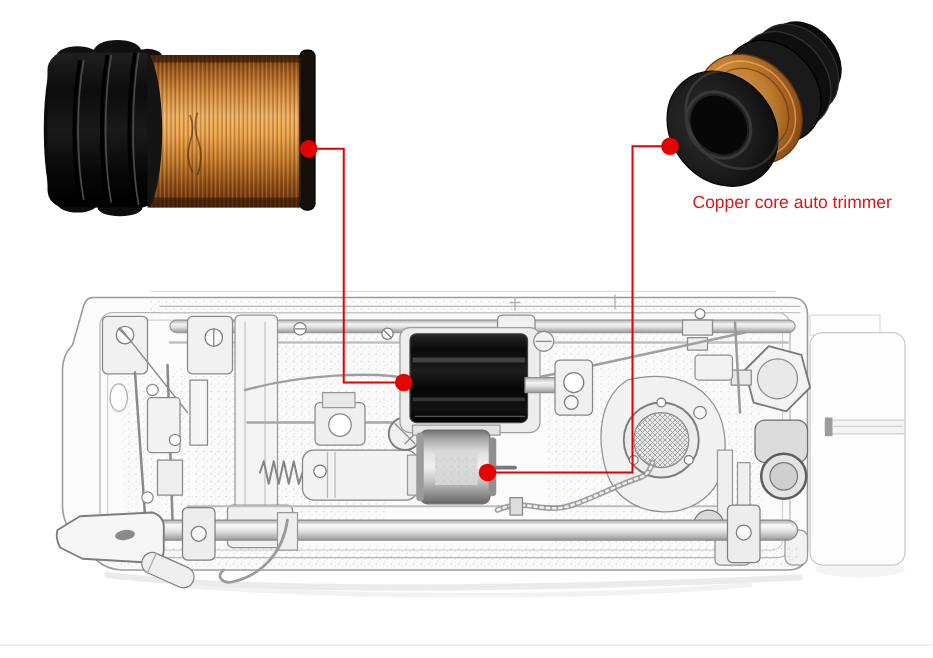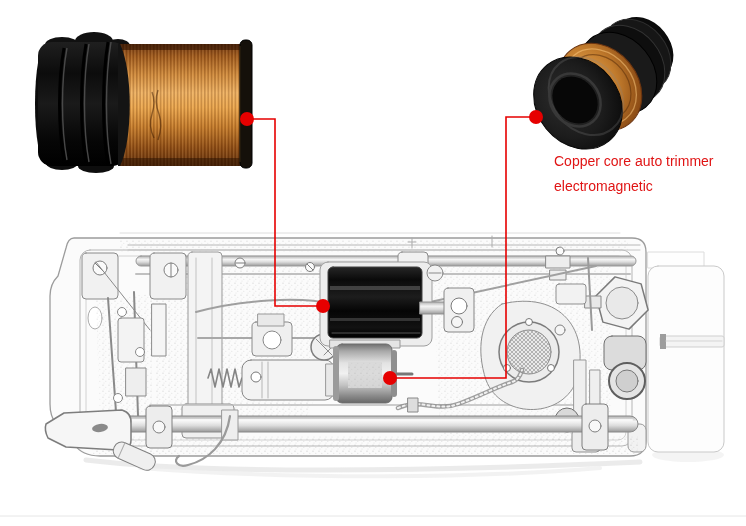--- a/index.html
+++ b/index.html
@@ -322,16 +322,15 @@
     <g>
       <polyline class="red-line" points="536,117 506,117 506,378 390,378"></polyline>
       <circle class="red-dot" cx="536" cy="117" r="7"></circle>
       <circle class="red-dot" cx="390" cy="378" r="7"></circle>
     </g>
   </svg>
 
 
   <div class="caption caption-right">
     <div>Copper core auto trimmer</div>
-    <div>electromagnetic</div>
   </div>
 
 </div>
 
 </body></html>

